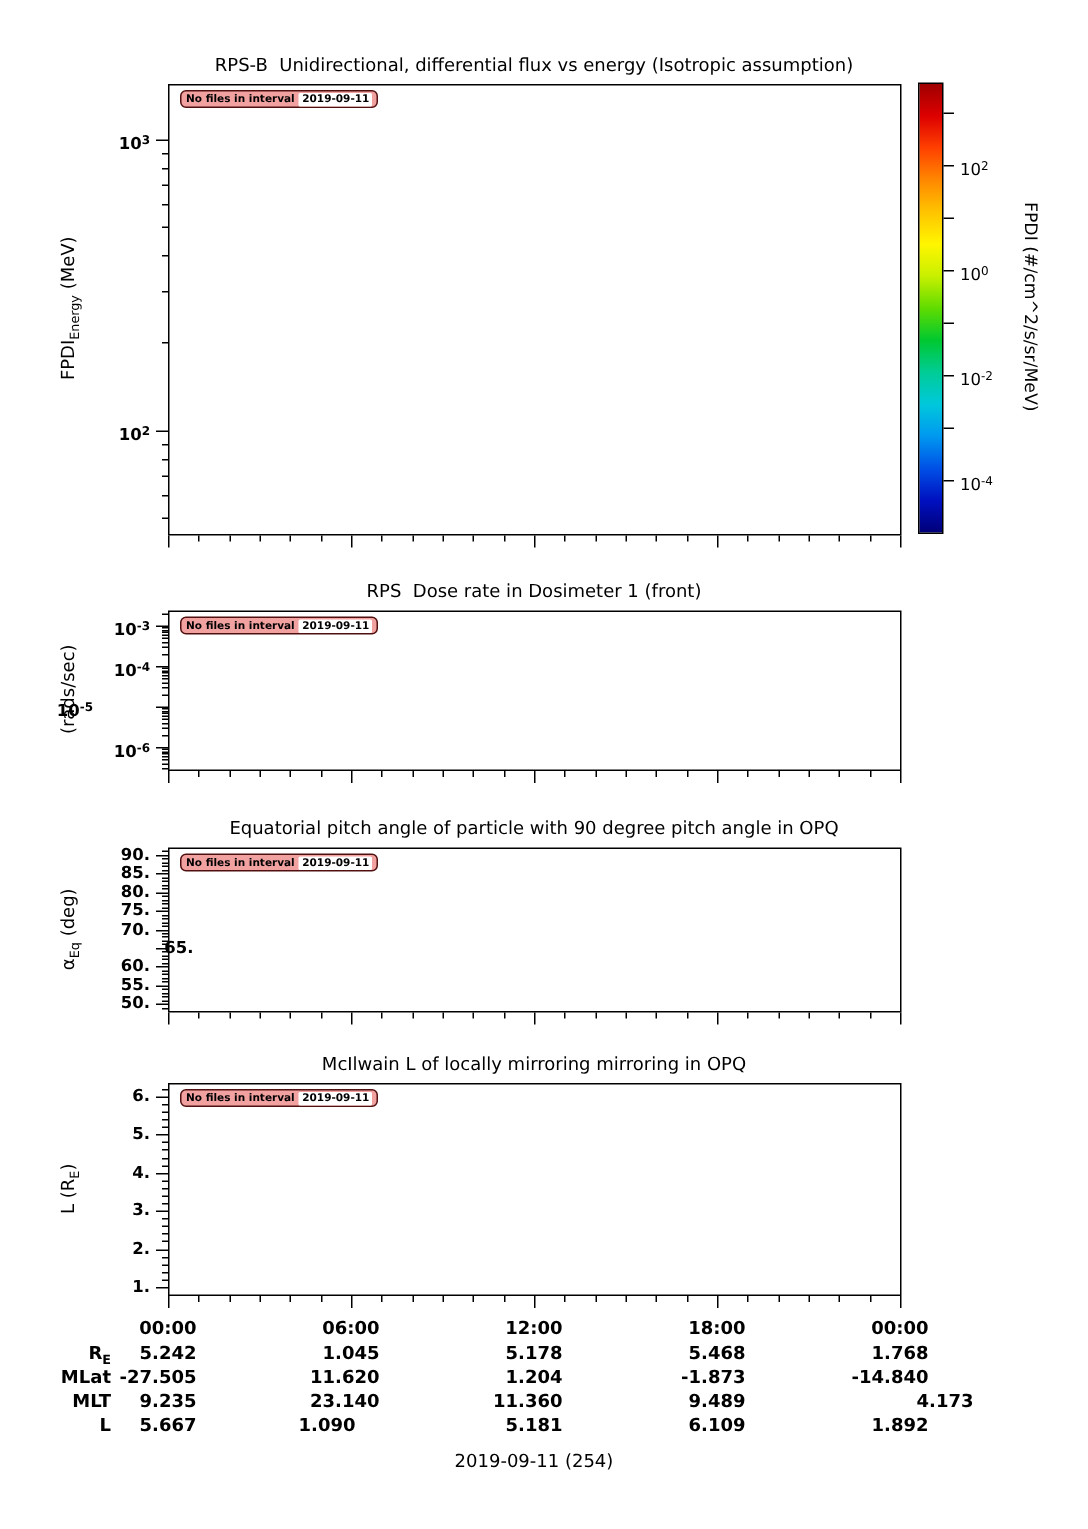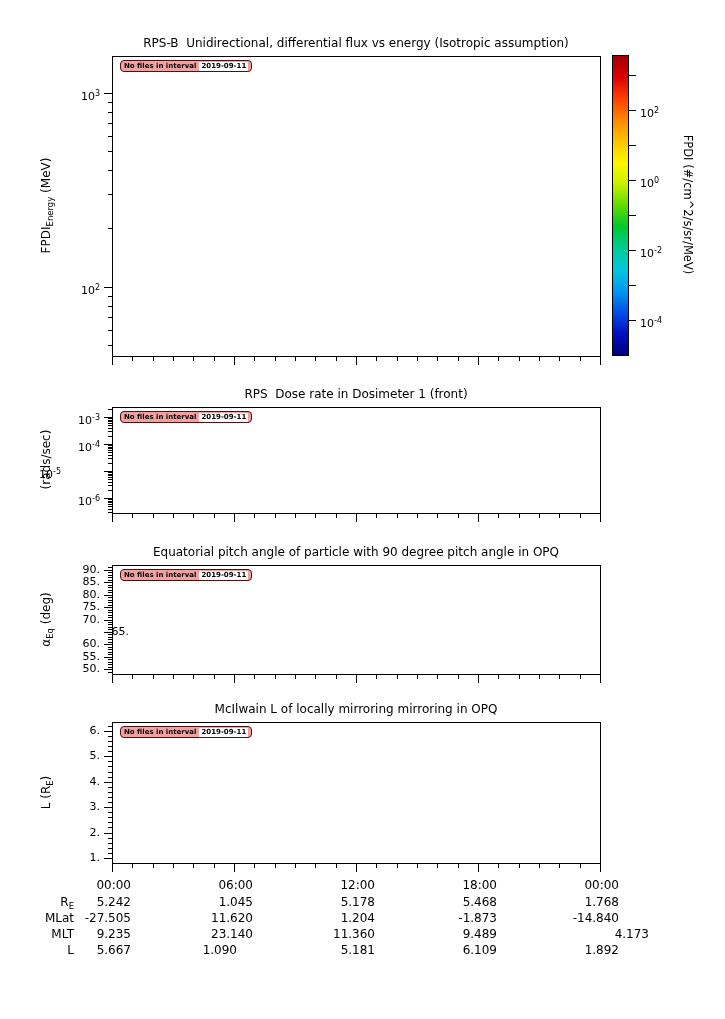--- a/index.html
+++ b/index.html
@@ -13,21 +13,21 @@
   .ylab{position:absolute;width:300px;height:15px;text-align:center;font-size:12px;white-space:nowrap;}
   .rotccw{transform:rotate(-90deg);}
   .rotcw{transform:rotate(90deg);}
   sub.seg{font-size:8.5px;}
   .badge{position:absolute;height:12px;display:inline-flex;align-items:center;
          border:1px solid #501010;border-radius:4px;padding:0 3px;
          font-size:7px;font-weight:bold;white-space:nowrap;box-sizing:border-box;}
   .badge .chip{margin-left:3px;padding:0 2px;border-radius:1px;line-height:9px;}
   .cbar{position:absolute;border:1px solid #000;box-sizing:border-box;}
   .bottomtxt{position:absolute;font-size:12px;line-height:14px;white-space:nowrap;}
-  .right{text-align:right;}
+  .right{text-align:right;font-weight:bold;}
   .center{text-align:center;}
 </style>
 </head>
 <body>
 
 <div class="canvas">
 
   <section>
     <h2 class="title" style="left: 52px; top: 36px; width: 608px;">RPS-B  Unidirectional, differential flux vs energy (Isotropic assumption)</h2>
     <div class="frame" style="left: 112px; top: 56px; width: 489px; height: 301px;"></div>
@@ -340,20 +340,21 @@
       <div class="bottomtxt right" style="left: 417px; top: 927px; width: 80px;">9.489</div>
       <div class="bottomtxt right" style="left: 569px; top: 927px; width: 80px;">4.173</div>
       <div class="bottomtxt right" style="left: 0px; top: 943px; width: 74px;">L</div>
       <div class="bottomtxt right" style="left: 51px; top: 943px; width: 80px;">5.667</div>
       <div class="bottomtxt right" style="left: 157px; top: 943px; width: 80px;">1.090</div>
       <div class="bottomtxt right" style="left: 295px; top: 943px; width: 80px;">5.181</div>
       <div class="bottomtxt right" style="left: 417px; top: 943px; width: 80px;">6.109</div>
       <div class="bottomtxt right" style="left: 539px; top: 943px; width: 80px;">1.892</div>
     </div>
 
+  <div class="bottomtxt center" style="left: 112px; top: 967px; width: 488px;">2019-09-11 (254)</div>
 <div class="tick" style="left: 629px; top: 320px; width: 7px; height: 1px;"></div>
     <div class="ticklabel" style="left: 640px; top: 313px; width: 42px;">10<sup>-4</sup></div>
     <div class="tick" style="left: 629px; top: 285px; width: 7px; height: 1px;"></div>
     <div class="tick" style="left: 629px; top: 250px; width: 7px; height: 1px;"></div>
     <div class="ticklabel" style="left: 640px; top: 243px; width: 42px;">10<sup>-2</sup></div>
     <div class="tick" style="left: 629px; top: 215px; width: 7px; height: 1px;"></div>
     <div class="tick" style="left: 629px; top: 180px; width: 7px; height: 1px;"></div>
     <div class="ticklabel" style="left: 640px; top: 173px; width: 42px;">10<sup>0</sup></div>
     <div class="tick" style="left: 629px; top: 145px; width: 7px; height: 1px;"></div>
     <div class="tick" style="left: 629px; top: 110px; width: 7px; height: 1px;"></div>

